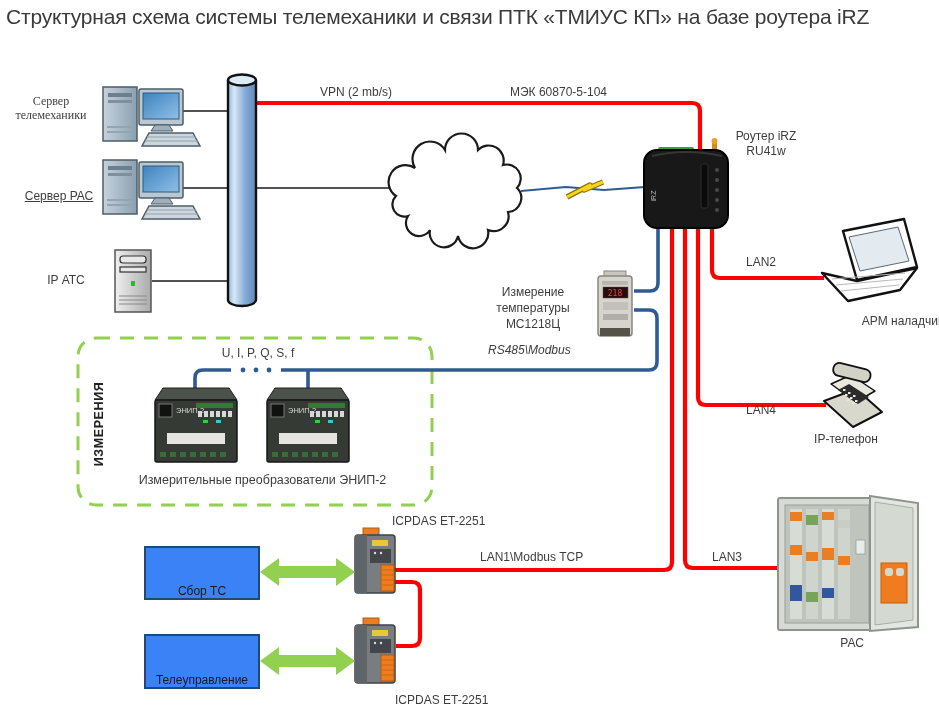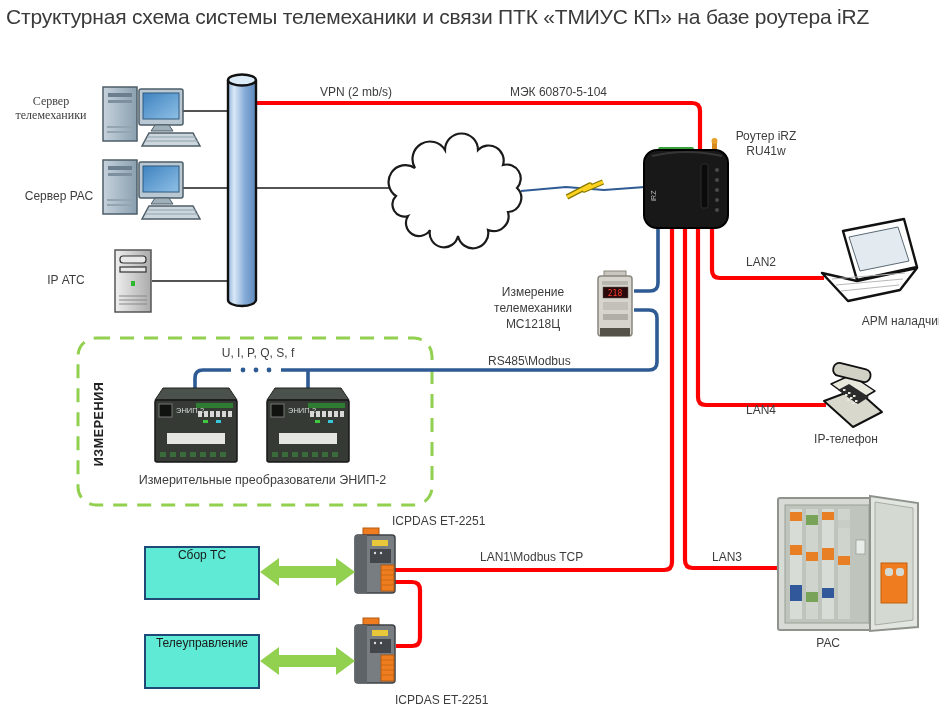--- a/index.html
+++ b/index.html
@@ -7,22 +7,22 @@
           font-family:"Liberation Sans",sans-serif;color:#3d3d3d;}
   svg.diagram{position:absolute;left:0;top:0;z-index:1;}
   .labels{position:absolute;left:0;top:0;width:100%;height:100%;z-index:2;pointer-events:none;}
   .lbl{position:absolute;font-size:12px;line-height:14px;color:#3d3d3d;white-space:pre-line;}
   .nowrap{white-space:nowrap;}
   .ctr{text-align:center;}
   .title{position:absolute;left:6px;top:5px;font-size:21px;letter-spacing:-0.2px;
          color:#3a3a3a;white-space:nowrap;font-weight:500;text-align:center;}
   .rot{position:absolute;left:99px;top:424px;transform:translate(-50%,-50%) rotate(-90deg);
        font-weight:bold;font-size:12.5px;letter-spacing:0.6px;white-space:nowrap;color:#222;}
-  .gbox{position:absolute;width:112px;background:#5eead4;border:2px solid #1f4977;
-        display:flex;align-items:flex-start;justify-content:center;font-size:12px;color:#1a1a1a;z-index:2;}
+  .gbox{position:absolute;width:112px;background:#3b82f6;border:2px solid #1f4977;
+        display:flex;align-items:flex-end;justify-content:center;font-size:12px;color:#1a1a1a;z-index:2;}
   .box-sbor{left:144px;top:546px;height:50px;}
   .box-tele{left:144px;top:634px;height:51px;}
 </style>
 </head>
 <body>
 
 <div class="canvas">
 
 <svg class="diagram" width="939" height="709" viewBox="0 0 939 709">
   <defs>
@@ -237,47 +237,47 @@
   </g>
 
   <polygon points="260,572 279,558 279,566 336,566 336,558 355,572 336,586 336,578 279,578 279,586" fill="#92d050"></polygon>
   <polygon points="260,661 279,647 279,655 336,655 336,647 355,661 336,675 336,667 279,667 279,675" fill="#92d050"></polygon>
 </svg>
 
 <div class="labels">
   <div class="title">Структурная схема системы телемеханики и связи ПТК «ТМИУС КП» на базе роутера iRZ</div>
 
   <div class="lbl ctr" style="left:4px;top:94px;width:94px;font-family:Liberation Serif, serif;">Сервер телемеханики</div>
-  <div class="lbl ctr" style="left:14px;top:189px;width:90px;">Сервер РАС</div>
+  <div class="lbl ctr" style="left:14px;top:189px;width:90px;text-decoration:underline;">Сервер РАС</div>
   <div class="lbl ctr" style="left:36px;top:273px;width:60px;">IP АТС</div>
 
   <div class="lbl nowrap" style="left:320px;top:85px;">VPN (2 mb/s)</div>
   <div class="lbl nowrap" style="left:510px;top:85px;">МЭК 60870-5-104</div>
 
   <div class="lbl ctr" style="left:718px;top:129px;width:96px;line-height:15px;">Роутер iRZ RU41w</div>
 
   <div class="lbl nowrap" style="left:746px;top:255px;">LAN2</div>
   <div class="lbl ctr" style="left:841px;top:314px;width:130px;">АРМ наладчика</div>
 
   <div class="lbl nowrap" style="left:746px;top:383px;margin-top:20px;">LAN4</div>
   <div class="lbl ctr" style="left:791px;top:432px;width:110px;">IP-телефон</div>
 
-  <div class="lbl ctr" style="left:486px;top:284px;width:94px;line-height:16px;">Измерение телемеханики МС1218Ц</div>
-  <div class="lbl nowrap" style="left:488px;top:354px;">RS485\Modbus</div>
+  <div class="lbl ctr" style="left:486px;top:284px;width:94px;line-height:16px;">Измерение температуры МС1218Ц</div>
+  <div class="lbl nowrap" style="left:488px;top:343px;font-style:italic;">RS485\Modbus</div>
 
   <div class="lbl ctr" style="left:210px;top:346px;width:96px;">U, I, P, Q, S, f</div>
   <div class="rot">ИЗМЕРЕНИЯ</div>
   <div class="lbl ctr" style="left:105px;top:473px;width:315px;font-size:12.5px;">Измерительные преобразователи ЭНИП-2</div>
 
   <div class="lbl nowrap" style="left:392px;top:514px;">ICPDAS ET-2251</div>
   <div class="lbl nowrap" style="left:480px;top:550px;">LAN1\Modbus TCP</div>
   <div class="lbl nowrap" style="left:712px;top:550px;">LAN3</div>
   <div class="lbl nowrap" style="left:395px;top:693px;">ICPDAS ET-2251</div>
 
-  <div class="lbl ctr" style="left:798px;top:636px;width:60px;">РАС</div>
+  <div class="lbl ctr" style="left:822px;top:636px;width:60px;">РАС</div>
 </div>
 
 <div class="gbox box-sbor">
   <span>Сбор ТС</span>
 </div>
 <div class="gbox box-tele">
   <span>Телеуправление</span>
 </div>
 
 </div>

